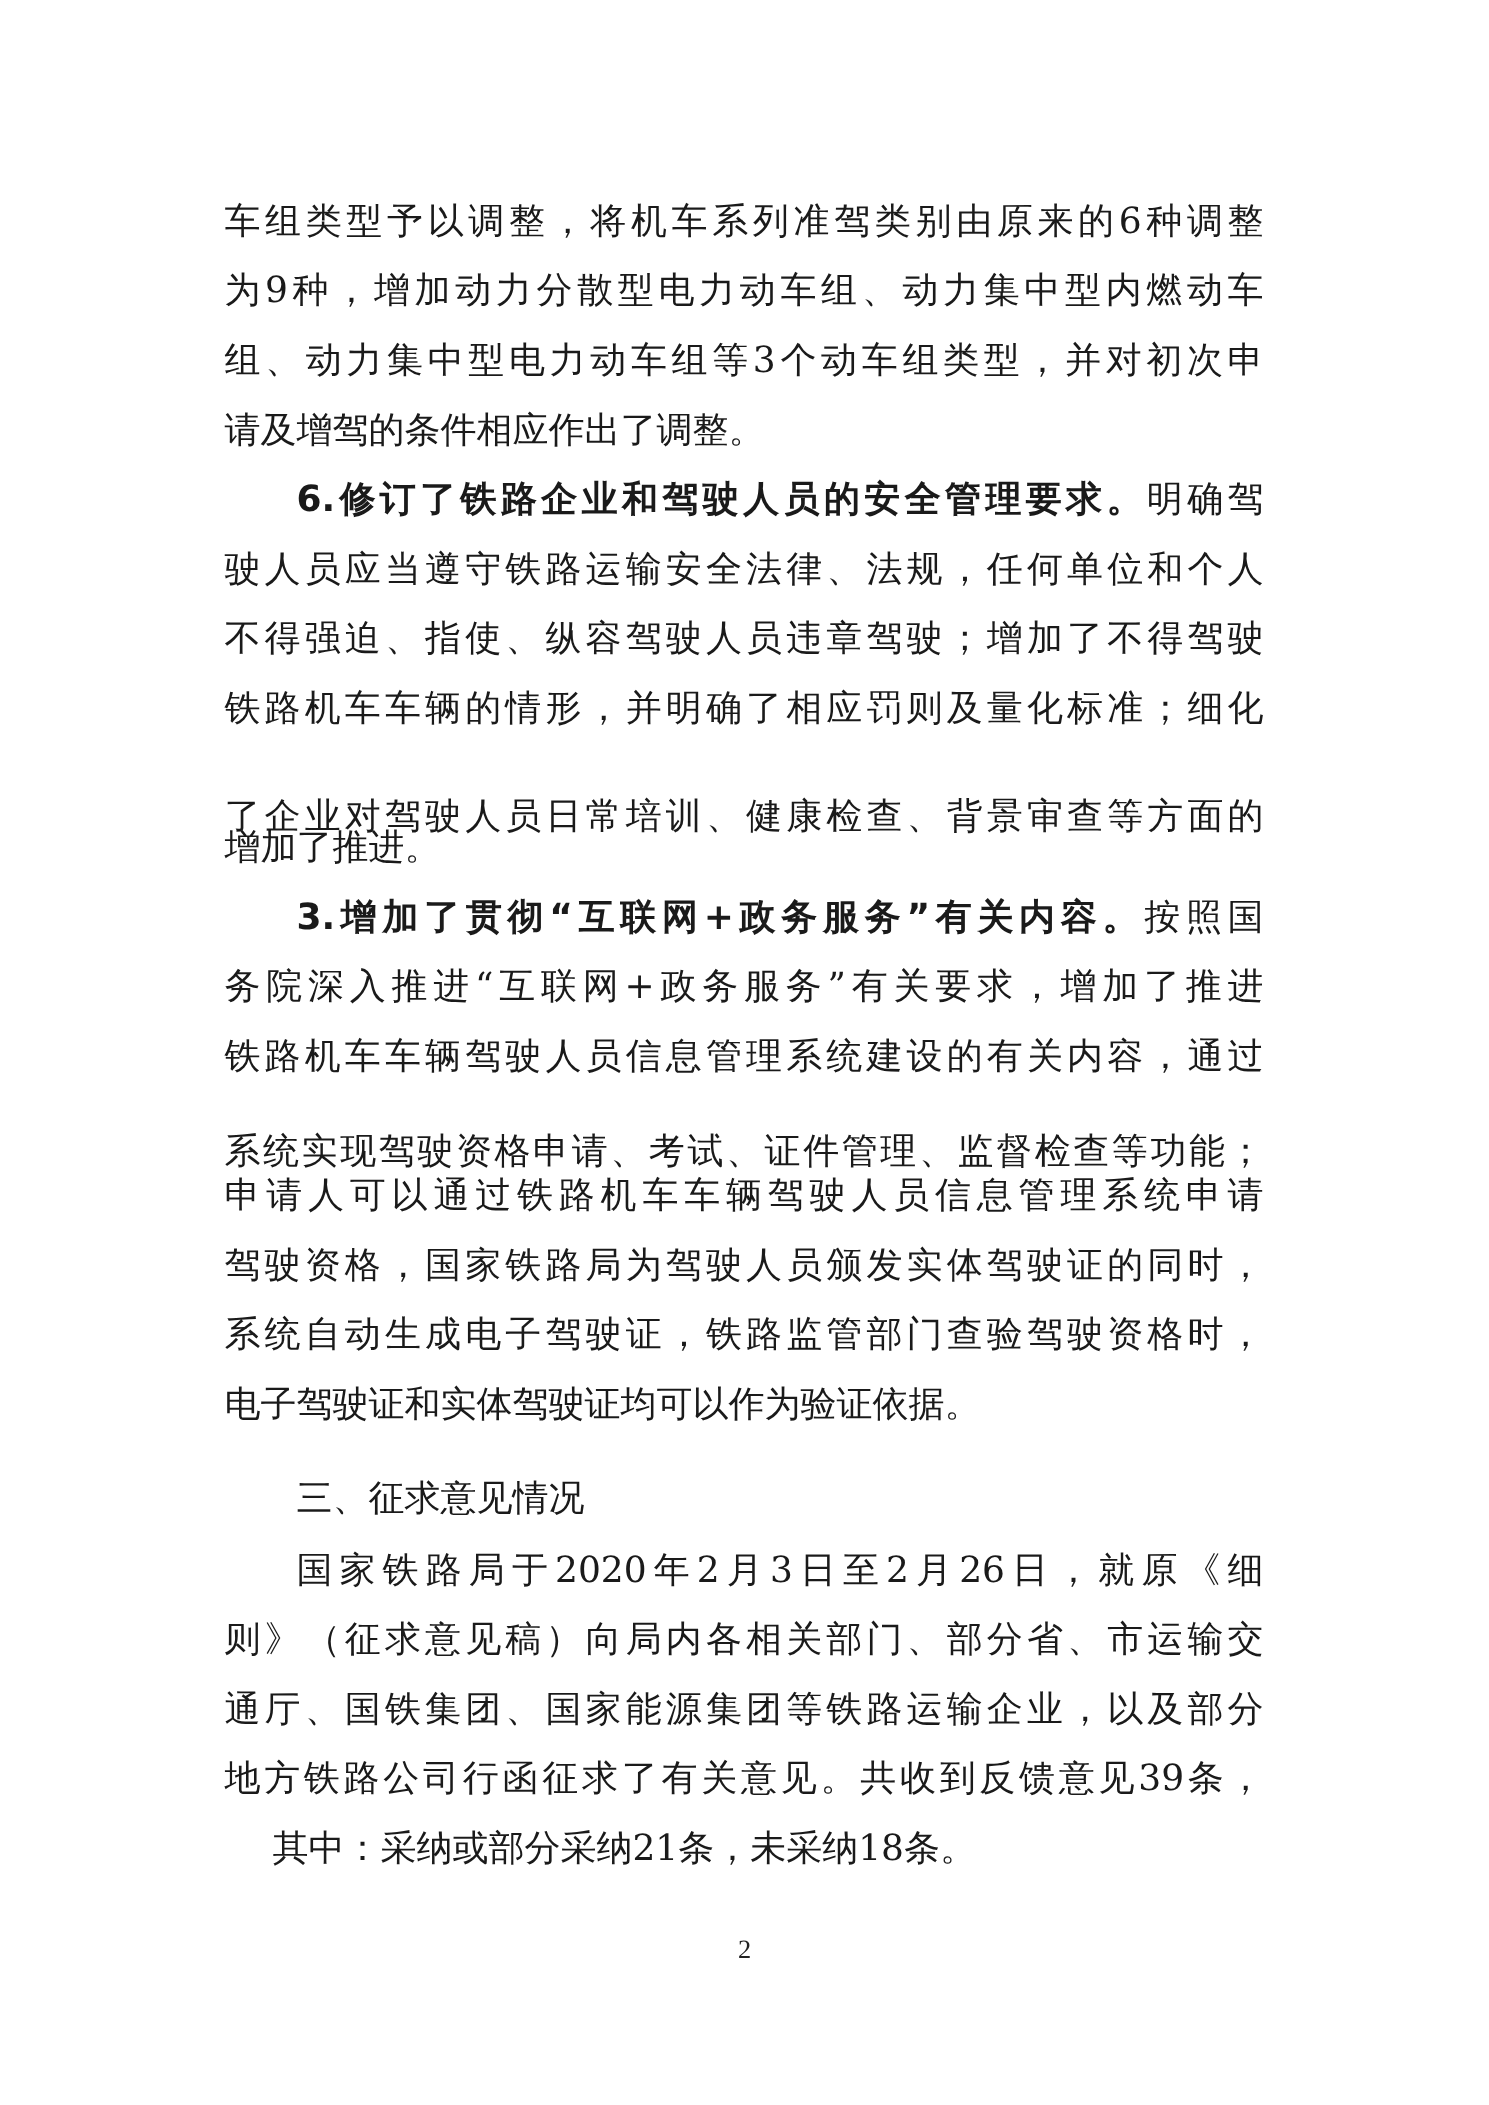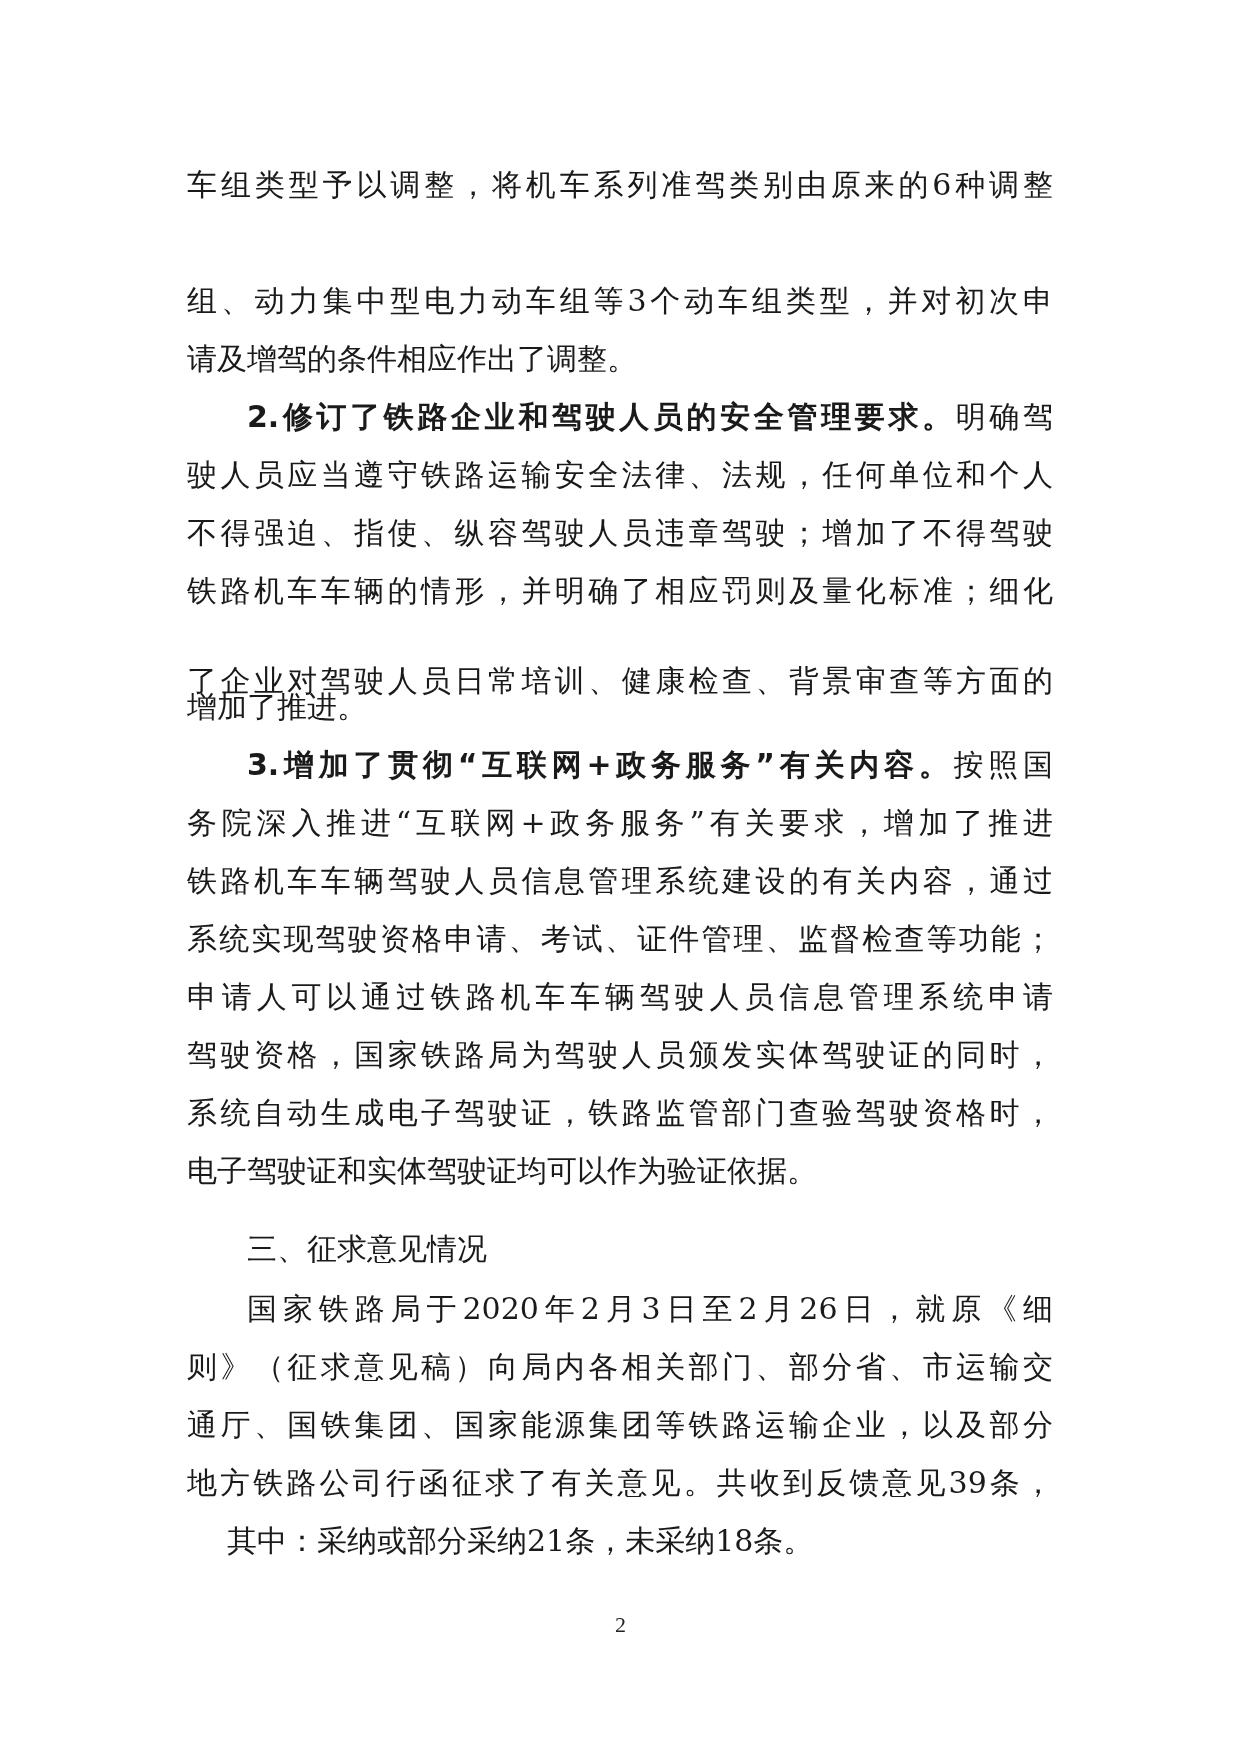--- a/index.html
+++ b/index.html
@@ -15,34 +15,35 @@
   .heading { font-family: "DejaVu Sans", "Liberation Sans", sans-serif; font-size: 30px; }
   .page-number { position: absolute; top: 1612px; left: 0; width: 1241px; text-align: center;
                  font-family: "Liberation Serif", serif; font-size: 22px; color: #222; }
 </style>
 </head>
 <body>
 
 <div class="page">
 
   <div class="line" style="top:165px;">车组类型予以调整，将机车系列准驾类别由原来的6种调整</div>
+  <div class="line" style="top:223px;">为9种，增加动力分散型电力动车组、动力集中型内燃动车</div>
   <div class="line" style="top:281px;">组、动力集中型电力动车组等3个动车组类型，并对初次申</div>
   <div class="line last" style="top:339px;">请及增驾的条件相应作出了调整。</div>
 
-  <div class="line indent" style="top:397px;"><span class="bold">2.修订了铁路企业和驾驶人员的安全管理要求。</span><span>明确驾</span></div>
+  <div class="line indent" style="top:397px;"><span class="bold">6.修订了铁路企业和驾驶人员的安全管理要求。</span><span>明确驾</span></div>
   <div class="line" style="top:455px;">驶人员应当遵守铁路运输安全法律、法规，任何单位和个人</div>
   <div class="line" style="top:513px;">不得强迫、指使、纵容驾驶人员违章驾驶；增加了不得驾驶</div>
   <div class="line" style="top:571px;">铁路机车车辆的情形，并明确了相应罚则及量化标准；细化</div>
   <div class="line" style="top:629px;margin-top:32px;">了企业对驾驶人员日常培训、健康检查、背景审查等方面的</div>
   <div class="line last" style="top:687px;">增加了推进。</div>
 
   <div class="line indent" style="top:745px;"><span class="bold">3.增加了贯彻“互联网+政务服务”有关内容。</span><span>按照国</span></div>
   <div class="line" style="top:803px;">务院深入推进“互联网+政务服务”有关要求，增加了推进</div>
   <div class="line" style="top:861px;">铁路机车车辆驾驶人员信息管理系统建设的有关内容，通过</div>
-  <div class="line" style="top:919px;">系统实现驾驶资格申请、考试、证件管理、监督检查等功能；</div>
+  <div class="line" style="top:940px;">系统实现驾驶资格申请、考试、证件管理、监督检查等功能；</div>
   <div class="line" style="top:977px;">申请人可以通过铁路机车车辆驾驶人员信息管理系统申请</div>
   <div class="line" style="top:1035px;">驾驶资格，国家铁路局为驾驶人员颁发实体驾驶证的同时，</div>
   <div class="line" style="top:1093px;">系统自动生成电子驾驶证，铁路监管部门查验驾驶资格时，</div>
   <div class="line last" style="top:1151px;">电子驾驶证和实体驾驶证均可以作为验证依据。</div>
 
   <div class="line indent last heading" style="top:1229px;">三、征求意见情况</div>
 
   <div class="line indent" style="top:1289px;">国家铁路局于2020年2月3日至2月26日，就原《细</div>
   <div class="line" style="top:1347px;">则》（征求意见稿）向局内各相关部门、部分省、市运输交</div>
   <div class="line" style="top:1405px;">通厅、国铁集团、国家能源集团等铁路运输企业，以及部分</div>

